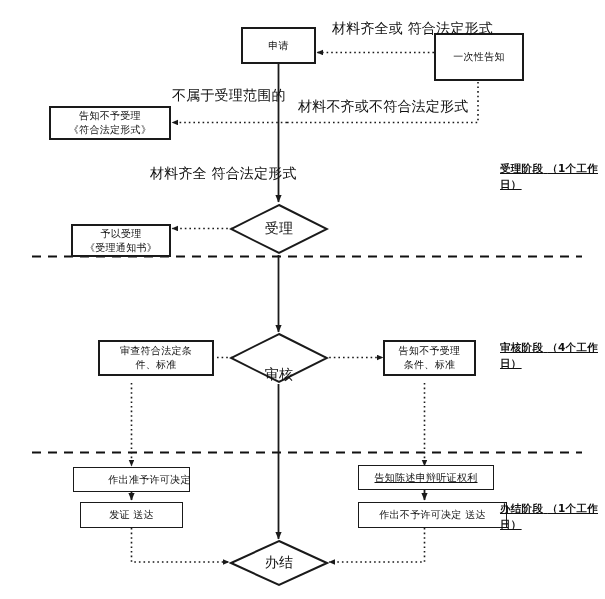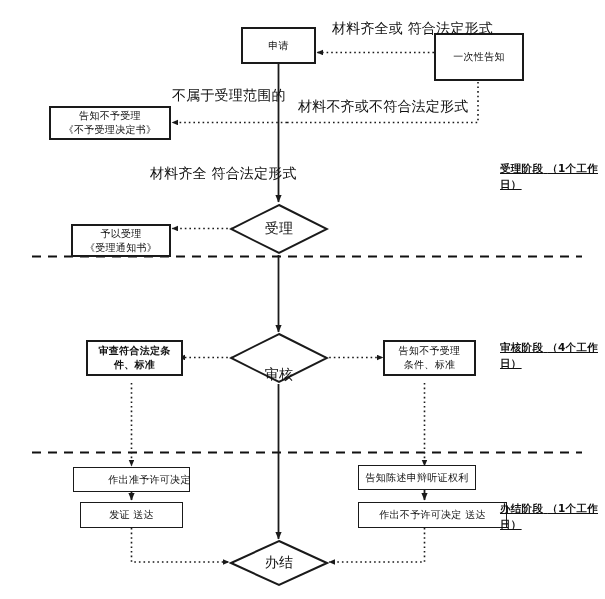--- a/index.html
+++ b/index.html
@@ -132,21 +132,21 @@
   <div class="node boxnode" style="left:241px; top:27px; width:75px; height:37px;text-align:center;">
     <span class="ln">申请</span>
   </div>
 
   <div class="node boxnode" style="left:434px; top:33px; width:90px; height:48px;">
     <span class="ln">一次性告知</span>
   </div>
 
   <div class="node boxnode" style="left:49px; top:106px; width:122px; height:34px;">
     <span class="ln">告知不予受理</span>
-    <span class="ln">《不予受理决定书》</span>
+    <span class="ln">《符合法定形式》</span>
   </div>
 
   <div class="node boxnode" style="left:71px; top:224px; width:100px; height:33px;">
     <span class="ln">予以受理</span>
     <span class="ln">《受理通知书》</span>
   </div>
 
   <div class="diamond-wrap" style="left:229px; top:203px; width:100px; height:52px;">
     <svg width="100" height="52" viewBox="0 0 100 52">
       <polygon points="50,2 98,26 50,50 2,26" fill="#ffffff" stroke="#1a1a1a" stroke-width="2"></polygon>
@@ -154,39 +154,39 @@
     <span class="dlabel">受理</span>
   </div>
 
   <div class="diamond-wrap" style="left:229px; top:332px; width:100px; height:52px;align-items:flex-end;">
     <svg width="100" height="52" viewBox="0 0 100 52">
       <polygon points="50,2 98,26 50,50 2,26" fill="#ffffff" stroke="#1a1a1a" stroke-width="2"></polygon>
     </svg>
     <span class="dlabel">审核</span>
   </div>
 
-  <div class="node boxnode" style="left:86px; top:340px; width:97px; height:36px;font-weight:bold;">
+  <div class="node boxnode" style="left:98px; top:340px; width:116px; height:36px;">
     <span class="ln">审查符合法定条</span>
     <span class="ln">件、标准</span>
   </div>
 
   <div class="node boxnode" style="left:383px; top:340px; width:93px; height:36px;">
     <span class="ln">告知不予受理</span>
     <span class="ln">条件、标准</span>
   </div>
 
   <div class="node boxnode thin" style="left:73px; top:467px; width:117px; height:25px;padding-left:36px;">
     <span class="ln">作出准予许可决定</span>
   </div>
 
   <div class="node boxnode thin" style="left:80px; top:502px; width:103px; height:26px;">
     <span class="ln">发证  送达</span>
   </div>
 
-  <div class="node boxnode thin" style="left:358px; top:465px; width:118px; height:25px;">
+  <div class="node boxnode thin" style="left:358px; top:465px; width:136px; height:25px;text-decoration:underline;">
     <span class="ln">告知陈述申辩听证权利</span>
   </div>
 
   <div class="node boxnode thin" style="left:358px; top:502px; width:149px; height:26px;">
     <span class="ln">作出不予许可决定   送达</span>
   </div>
 
   <div class="diamond-wrap" style="left:229px; top:539px; width:100px; height:48px;">
     <svg width="100" height="48" viewBox="0 0 100 48">
       <polygon points="50,2 98,24 50,46 2,24" fill="#ffffff" stroke="#1a1a1a" stroke-width="2"></polygon>

